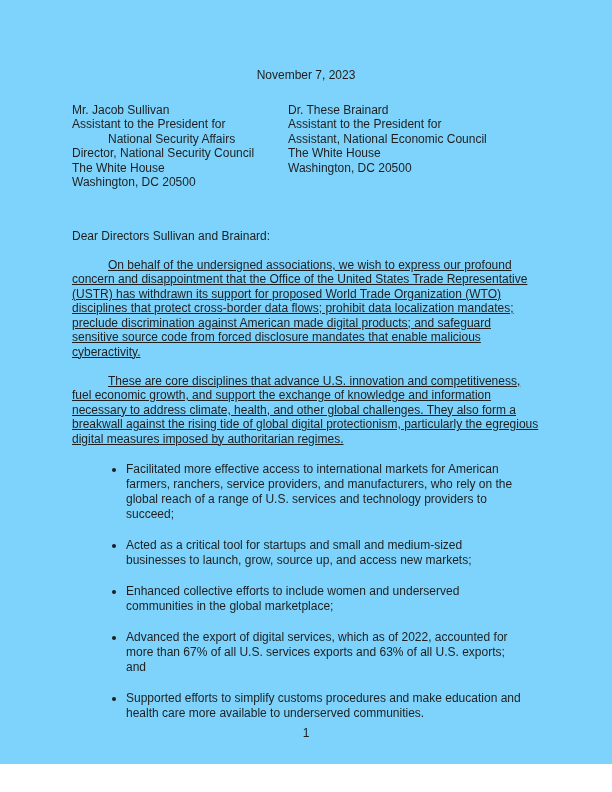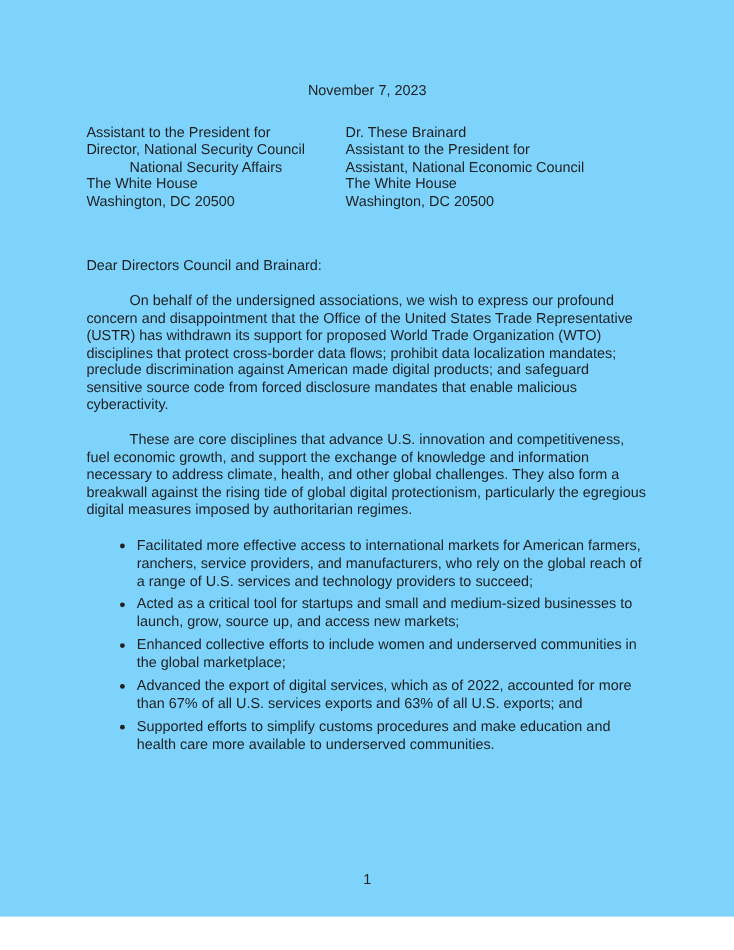--- a/index.html
+++ b/index.html
@@ -35,68 +35,70 @@
     white-space: nowrap;
   }
   .indent-lg { padding-left: 36px; }
   .indent-sm { padding-left: 24px; }
   .salutation {
     margin-top: 39px;
   }
   .body-paragraph {
     margin: 14.5px 0 0 0;
     text-indent: 36px;
+    text-decoration: underline;
   }
   .list-intro {
     margin: 18px 0 0 0;
     text-indent: 36px;
   }
   ul.bullet-list {
     margin: 15px 0 0 0;
     padding: 0 0 0 38px;
     line-height: 15px;
     list-style: disc outside;
   }
   ul.bullet-list li {
     padding: 0;
-    margin: 4px;
+    margin: 16px;
   }
   .page-footer {
     position: absolute;
     top: 726px;
     left: 0;
     right: 0;
     text-align: center;
   }
 </style>
 </head>
 <body>
 
 <div class="page">
 
   <div class="date-line">November 7, 2023</div>
 
   <div class="recipients">
     <div class="recipient-col">
+      <div class="recipient-line">Mr. Jacob Sullivan</div>
       <div class="recipient-line">Assistant to the President for</div>
+      <div class="recipient-line indent-lg">National Security Affairs</div>
       <div class="recipient-line">Director, National Security Council</div>
-      <div class="recipient-line indent-lg">National Security Affairs</div>
       <div class="recipient-line">The White House</div>
       <div class="recipient-line">Washington, DC 20500</div>
     </div>
     <div class="recipient-col">
       <div class="recipient-line">Dr. These Brainard</div>
       <div class="recipient-line">Assistant to the President for</div>
       <div class="recipient-line">Assistant, National Economic Council</div>
       <div class="recipient-line">The White House</div>
       <div class="recipient-line">Washington, DC 20500</div>
     </div>
   </div>
 
-  <div class="salutation">Dear Directors Council and Brainard:</div>
+  <div class="salutation">Dear Directors Sullivan and Brainard:</div>
 
   <p class="body-paragraph">On behalf of the undersigned associations, we wish to express our profound concern and disappointment that the Office of the United States Trade Representative (USTR) has withdrawn its support for proposed World Trade Organization (WTO) disciplines that protect cross-border data flows; prohibit data localization mandates; preclude discrimination against American made digital products; and safeguard sensitive source code from forced disclosure mandates that enable malicious cyberactivity.</p>
 
   <p class="body-paragraph">These are core disciplines that advance U.S. innovation and competitiveness, fuel economic growth, and support the exchange of knowledge and information necessary to address climate, health, and other global challenges. They also form a breakwall against the rising tide of global digital protectionism, particularly the egregious digital measures imposed by authoritarian regimes.</p>
 
 
   <ul class="bullet-list">
     <li>Facilitated more effective access to international markets for American farmers, ranchers, service providers, and manufacturers, who rely on the global reach of a range of U.S. services and technology providers to succeed;</li>
     <li>Acted as a critical tool for startups and small and medium-sized businesses to launch, grow, source up, and access new markets;</li>
     <li>Enhanced collective efforts to include women and underserved communities in the global marketplace;</li>

